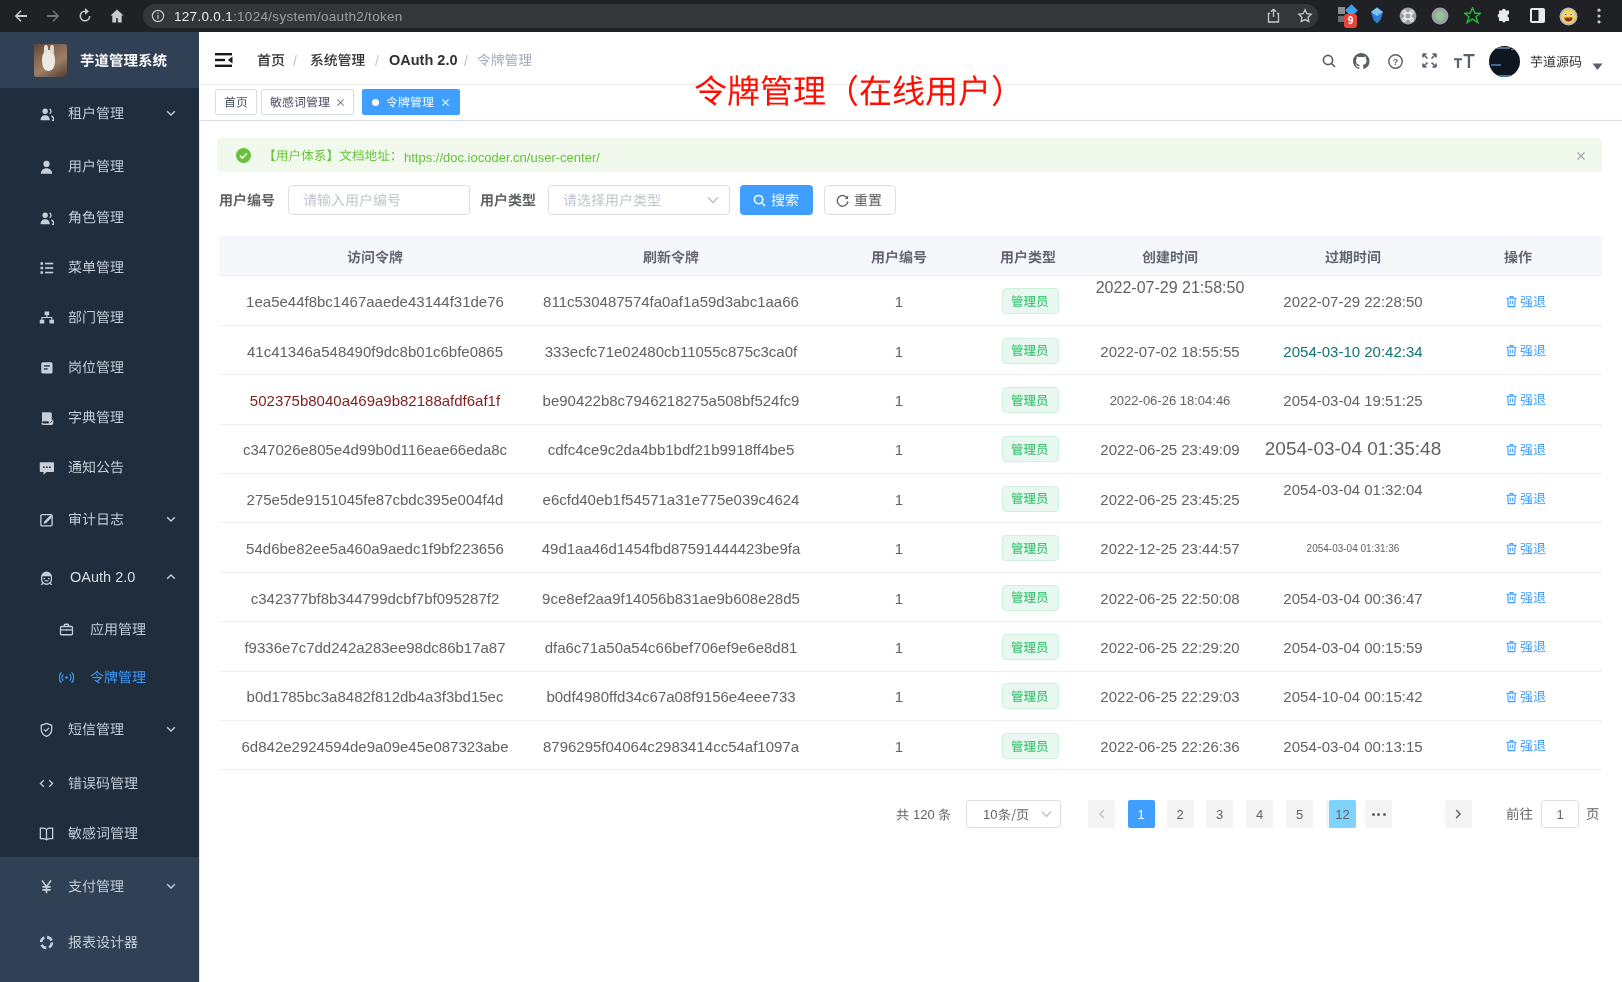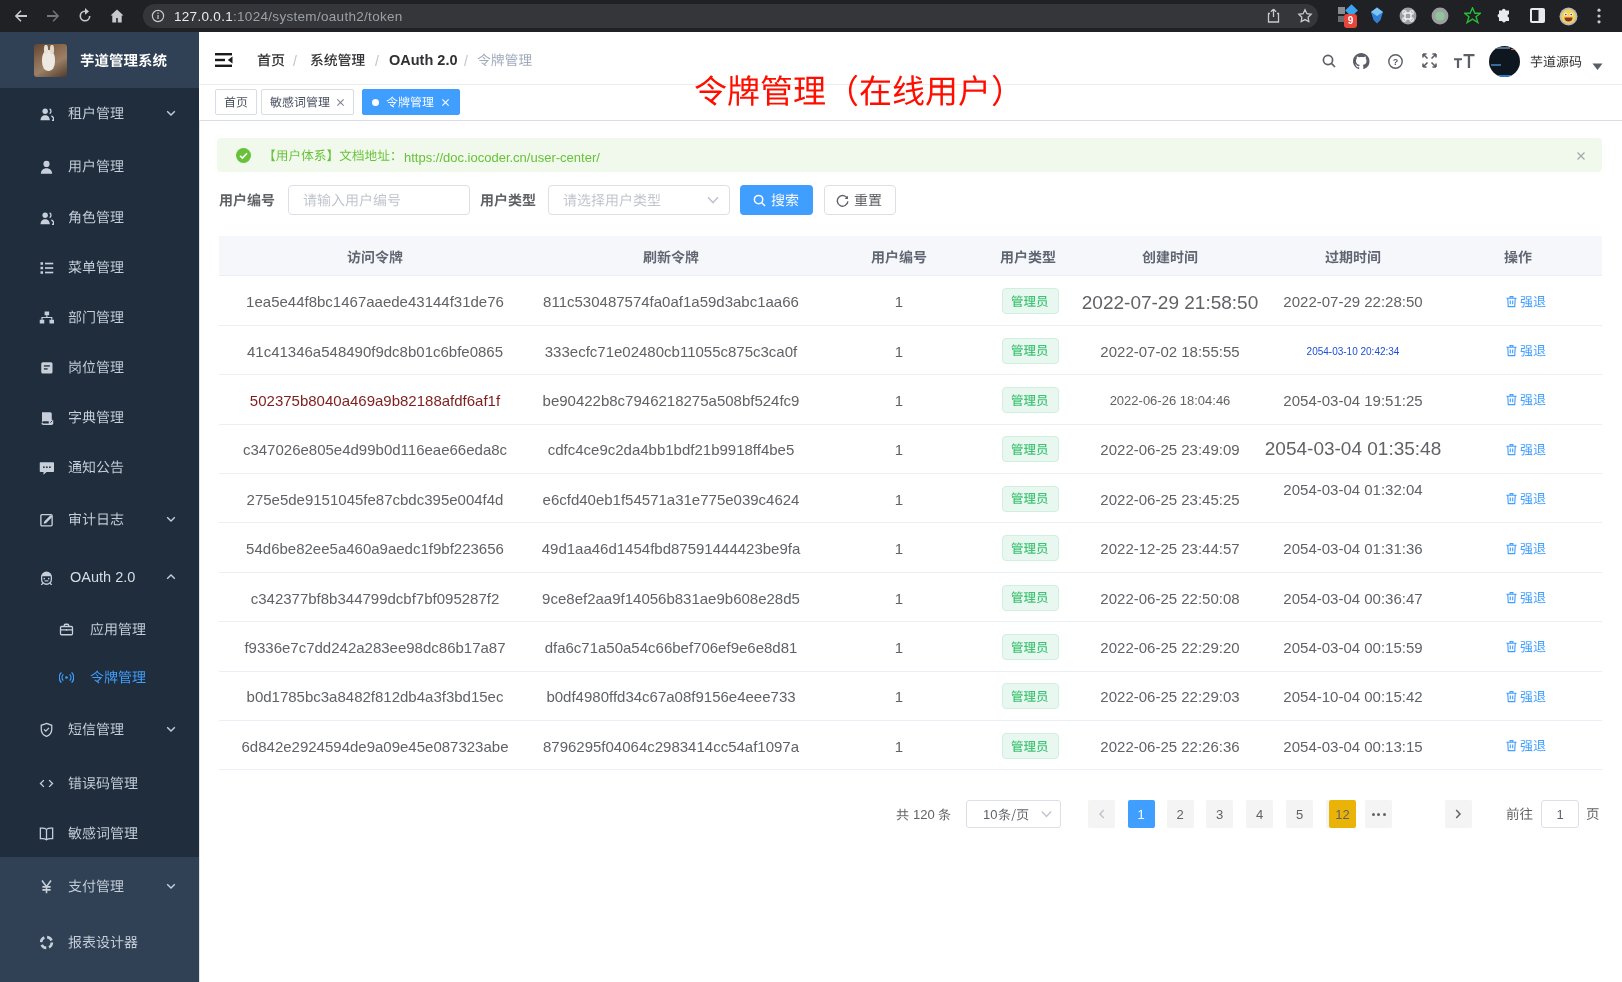--- a/index.html
+++ b/index.html
@@ -590,42 +590,42 @@
 <div class="abs" style="left:219px;top:276.4px;width:1383px;height:49.4px;border-bottom:1px solid #ebeef5"></div>
 <div class="abs txt" style="left:375px;top:301.1px;transform:translate(-50%,-50%);font-size:15px;color:#606266">1ea5e44f8bc1467aaede43144f31de76</div>
 <div class="abs txt" style="left:671px;top:301.1px;transform:translate(-50%,-50%);font-size:15px;color:#606266">811c530487574fa0af1a59d3abc1aa66</div>
 <div class="abs txt" style="left:899px;top:301.1px;transform:translate(-50%,-50%);font-size:15px;color:#606266">1</div>
 <div class="abs" style="left:1001.5px;top:288.1px;width:57px;height:26px;background:#e8f8f0;border:1px solid #d0f0de;border-radius:4px"></div>
 <div style="position:absolute;left:1011.25px;top:294.8px;line-height:0">
     <svg width="37.5" height="12.5" style="">
       <use href="#g_glh" fill="#3ec273" width="100%" height="100%"></use>
     </svg>
   </div>
-<div class="abs txt" style="left:1170px;top:303px;transform:translate(-50%,-50%);font-size:19px;color:#606266">2022-07-29 21:58:50</div>
+<div class="abs txt" style="left:1170px;top:288px;transform:translate(-50%,-50%);font-size:16px;color:#606266">2022-07-29 21:58:50</div>
 <div class="abs txt" style="left:1353px;top:301.1px;transform:translate(-50%,-50%);font-size:15px;color:#606266">2022-07-29 22:28:50</div>
 <svg class="abs" style="left:1505px;top:294.6px" width="13" height="13" viewBox="0 0 14 14">
     <path d="M1.5 3.5h11M5.5 3.2V1.8h3v1.4M3 3.8l.5 8.7h7l.5-8.7M5.7 6v4M8.3 6v4" fill="none" stroke="#409eff" stroke-width="1.2"></path>
   </svg>
 <div style="position:absolute;left:1520px;top:294.6px;line-height:0">
     <svg width="26.0" height="13" style="">
       <use href="#g_qt" fill="#409eff" width="100%" height="100%"></use>
     </svg>
   </div>
 <div class="abs" style="left:219px;top:325.8px;width:1383px;height:49.4px;border-bottom:1px solid #ebeef5"></div>
 <div class="abs txt" style="left:375px;top:350.5px;transform:translate(-50%,-50%);font-size:15px;color:#606266">41c41346a548490f9dc8b01c6bfe0865</div>
 <div class="abs txt" style="left:671px;top:350.5px;transform:translate(-50%,-50%);font-size:15px;color:#606266">333ecfc71e02480cb11055c875c3ca0f</div>
 <div class="abs txt" style="left:899px;top:350.5px;transform:translate(-50%,-50%);font-size:15px;color:#606266">1</div>
 <div class="abs" style="left:1001.5px;top:337.5px;width:57px;height:26px;background:#e8f8f0;border:1px solid #d0f0de;border-radius:4px"></div>
 <div style="position:absolute;left:1011.25px;top:344.2px;line-height:0">
     <svg width="37.5" height="12.5" style="">
       <use href="#g_glh" fill="#3ec273" width="100%" height="100%"></use>
     </svg>
   </div>
 <div class="abs txt" style="left:1170px;top:350.5px;transform:translate(-50%,-50%);font-size:15px;color:#606266">2022-07-02 18:55:55</div>
-<div class="abs txt" style="left:1353px;top:350.5px;transform:translate(-50%,-50%);font-size:10px;color:#1d4ed8">2054-03-10 20:42:34</div>
+<div class="abs txt" style="left:1353px;top:350.5px;transform:translate(-50%,-50%);font-size:15px;color:#0f766e">2054-03-10 20:42:34</div>
 <svg class="abs" style="left:1505px;top:344.0px" width="13" height="13" viewBox="0 0 14 14">
     <path d="M1.5 3.5h11M5.5 3.2V1.8h3v1.4M3 3.8l.5 8.7h7l.5-8.7M5.7 6v4M8.3 6v4" fill="none" stroke="#409eff" stroke-width="1.2"></path>
   </svg>
 <div style="position:absolute;left:1520px;top:344.0px;line-height:0">
     <svg width="26.0" height="13" style="">
       <use href="#g_qt" fill="#409eff" width="100%" height="100%"></use>
     </svg>
   </div>
 <div class="abs" style="left:219px;top:375.2px;width:1383px;height:49.4px;border-bottom:1px solid #ebeef5"></div>
 <div class="abs txt" style="left:375px;top:399.9px;transform:translate(-50%,-50%);font-size:15px;color:#7f1d1d">502375b8040a469a9b82188afdf6af1f</div>
@@ -691,21 +691,21 @@
 <div class="abs txt" style="left:375px;top:548.1px;transform:translate(-50%,-50%);font-size:15px;color:#606266">54d6be82ee5a460a9aedc1f9bf223656</div>
 <div class="abs txt" style="left:671px;top:548.1px;transform:translate(-50%,-50%);font-size:15px;color:#606266">49d1aa46d1454fbd87591444423be9fa</div>
 <div class="abs txt" style="left:899px;top:548.1px;transform:translate(-50%,-50%);font-size:15px;color:#606266">1</div>
 <div class="abs" style="left:1001.5px;top:535.1px;width:57px;height:26px;background:#e8f8f0;border:1px solid #d0f0de;border-radius:4px"></div>
 <div style="position:absolute;left:1011.25px;top:541.9px;line-height:0">
     <svg width="37.5" height="12.5" style="">
       <use href="#g_glh" fill="#3ec273" width="100%" height="100%"></use>
     </svg>
   </div>
 <div class="abs txt" style="left:1170px;top:548.1px;transform:translate(-50%,-50%);font-size:15px;color:#606266">2022-12-25 23:44:57</div>
-<div class="abs txt" style="left:1353px;top:548.1px;transform:translate(-50%,-50%);font-size:15px;color:#606266">2054-03-04 01:31:36</div>
+<div class="abs txt" style="left:1353px;top:548.1px;transform:translate(-50%,-50%);font-size:10px;color:#606266">2054-03-04 01:31:36</div>
 <svg class="abs" style="left:1505px;top:541.6px" width="13" height="13" viewBox="0 0 14 14">
     <path d="M1.5 3.5h11M5.5 3.2V1.8h3v1.4M3 3.8l.5 8.7h7l.5-8.7M5.7 6v4M8.3 6v4" fill="none" stroke="#409eff" stroke-width="1.2"></path>
   </svg>
 <div style="position:absolute;left:1520px;top:541.6px;line-height:0">
     <svg width="26.0" height="13" style="">
       <use href="#g_qt" fill="#409eff" width="100%" height="100%"></use>
     </svg>
   </div>
 <div class="abs" style="left:219px;top:572.8px;width:1383px;height:49.4px;border-bottom:1px solid #ebeef5"></div>
 <div class="abs txt" style="left:375px;top:597.5px;transform:translate(-50%,-50%);font-size:15px;color:#606266">c342377bf8b344799dcbf7bf095287f2</div>
@@ -831,21 +831,21 @@
 <div class="abs flex" style="left:1325.5px;top:800px;width:27px;height:28px;background:#f4f4f5;border-radius:2px">
     <div style="margin:auto;font-size:13px;color:#606266">6</div>
   </div>
 <div class="abs flex" style="left:1365px;top:800px;width:27px;height:28px;background:#f4f4f5;border-radius:2px">
     <div style="margin:auto;display:flex;gap:2.5px">
       <i style="width:3px;height:3px;border-radius:50%;background:#606266"></i>
       <i style="width:3px;height:3px;border-radius:50%;background:#606266"></i>
       <i style="width:3px;height:3px;border-radius:50%;background:#606266"></i>
     </div>
   </div>
-<div class="abs flex" style="left:1329px;top:800px;width:27px;height:28px;background:#eab308;border-radius:2px">
+<div class="abs flex" style="left:1329px;top:800px;width:27px;height:28px;background:#7dd3fc;border-radius:2px">
     <div style="margin:auto;font-size:13px;color:#606266">12</div>
   </div>
 <div class="abs flex" style="left:1444.5px;top:800px;width:27px;height:28px;background:#f4f4f5;border-radius:2px">
     <svg width="10" height="10" viewBox="0 0 10 10" style="margin:auto">
       <path d="M3.2 1 7 5l-3.8 4" fill="none" stroke="#606266" stroke-width="1.5"></path>
     </svg>
   </div>
 <div style="position:absolute;left:1506px;top:807.2px;line-height:0">
     <svg width="27.0" height="13.5" style="">
       <use href="#g_qianwang" fill="#606266" width="100%" height="100%"></use>

